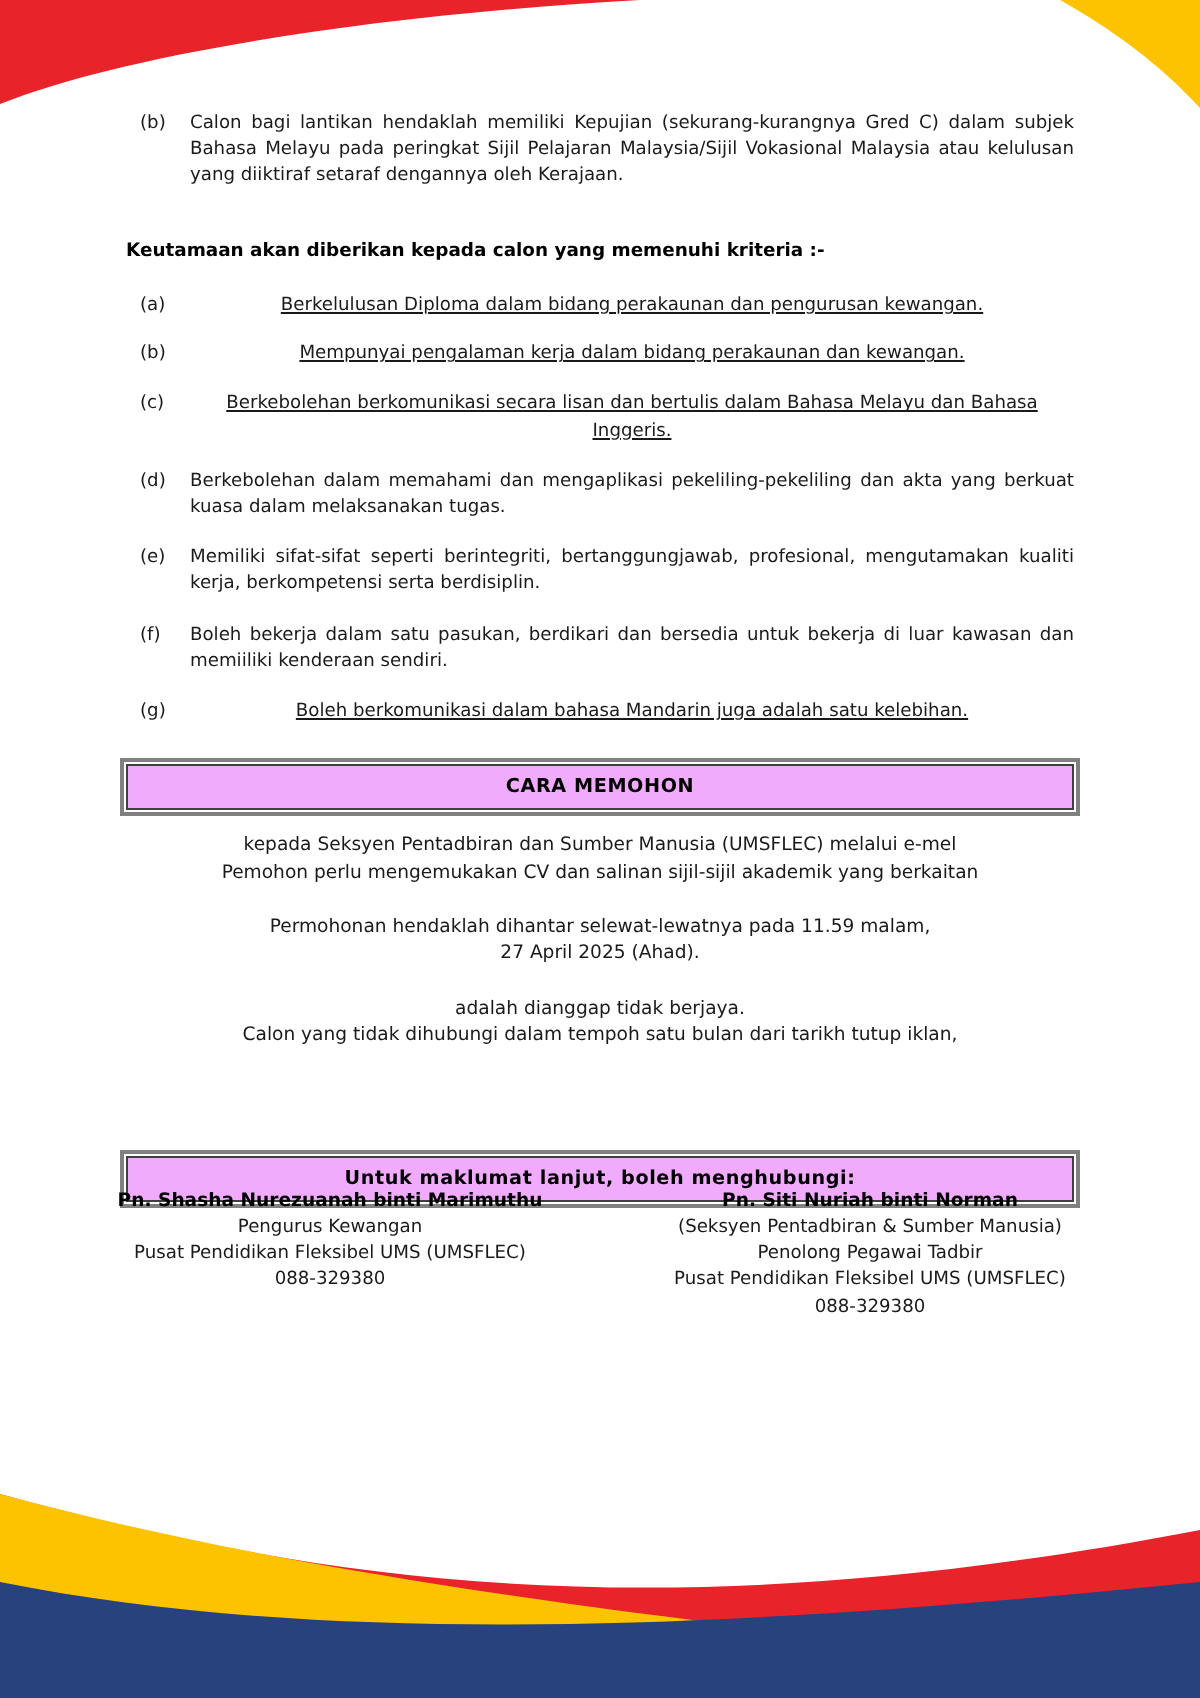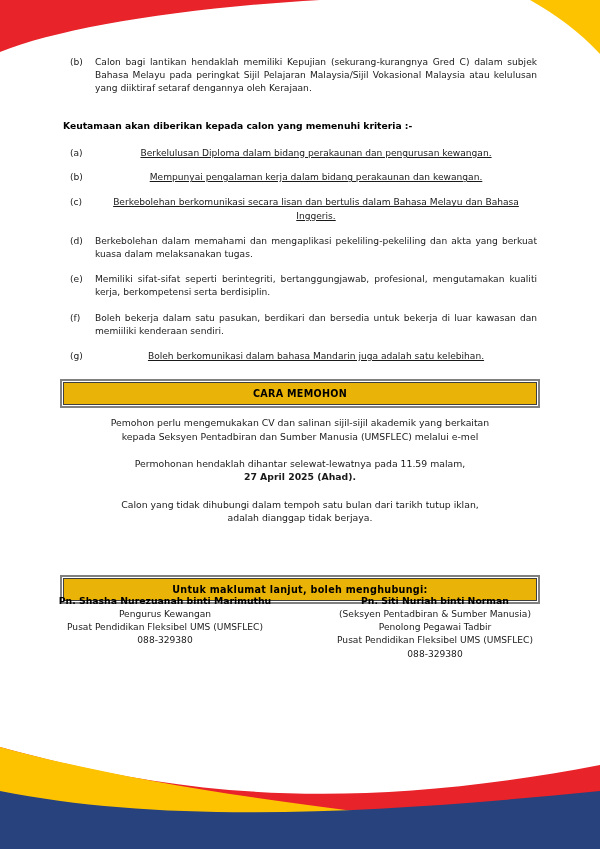--- a/index.html
+++ b/index.html
@@ -66,39 +66,39 @@
   .heading-bold {
     font-size: 9.2px;
     font-weight: bold;
     color: #000000;
     line-height: 13px;
   }
 
   
   .banner {
     box-sizing: border-box;
-    background: #eab308;
+    background: #f0abfc;
     border: 1px solid #3f3f3f;
     outline: 2px solid #808080;
     outline-offset: 1px;
     text-align: center;
     font-weight: bold;
     font-size: 9.6px;
     color: #000000;
     padding: 5px 0 5px 0;
     letter-spacing: 0.3px;
   }
 
   .centered {
     text-align: center;
     font-size: 9.3px;
     line-height: 13.6px;
     color: #1a1a1a;
   }
-  .centered b { font-weight: bold; }
+  .centered b { font-weight: normal; }
 
   .email-link {
     color: #1a4fb4;
     font-weight: bold;
     text-decoration: underline;
     font-size: 9.4px;
   }
 
   
   .contacts {
@@ -176,28 +176,28 @@
         <div class="item-marker">(g)</div>
         <div class="item-text nojustify">Boleh berkomunikasi dalam bahasa Mandarin juga adalah satu kelebihan.</div>
       </div>
     </div>
 
     <div class="block" style="top:382px;">
       <div class="banner">CARA MEMOHON</div>
     </div>
 
     <div class="block" style="top:416px;">
+      <div class="centered">kepada Seksyen Pentadbiran dan Sumber Manusia (UMSFLEC) melalui e-mel</div>
       <div class="centered">Pemohon perlu mengemukakan CV dan salinan sijil-sijil akademik yang berkaitan</div>
-      <div class="centered">kepada Seksyen Pentadbiran dan Sumber Manusia (UMSFLEC) melalui e-mel</div>
       <div class="spacer-line"></div>
       <div class="centered">Permohonan hendaklah dihantar selewat-lewatnya pada 11.59 malam,</div>
       <div class="centered"><b>27 April 2025 (Ahad).</b></div>
       <div class="spacer-line"></div>
+      <div class="centered">adalah dianggap tidak berjaya.</div>
       <div class="centered">Calon yang tidak dihubungi dalam tempoh satu bulan dari tarikh tutup iklan,</div>
-      <div class="centered">adalah dianggap tidak berjaya.</div>
     </div>
 
     <div class="block" style="top:578px;">
       <div class="banner">Untuk maklumat lanjut, boleh menghubungi:</div>
     </div>
 
     <div class="contacts" style="top:594px;">
       <div class="contact-col">
         <div class="contact-name">Pn. Shasha Nurezuanah binti Marimuthu</div>
         <div>Pengurus Kewangan</div>

